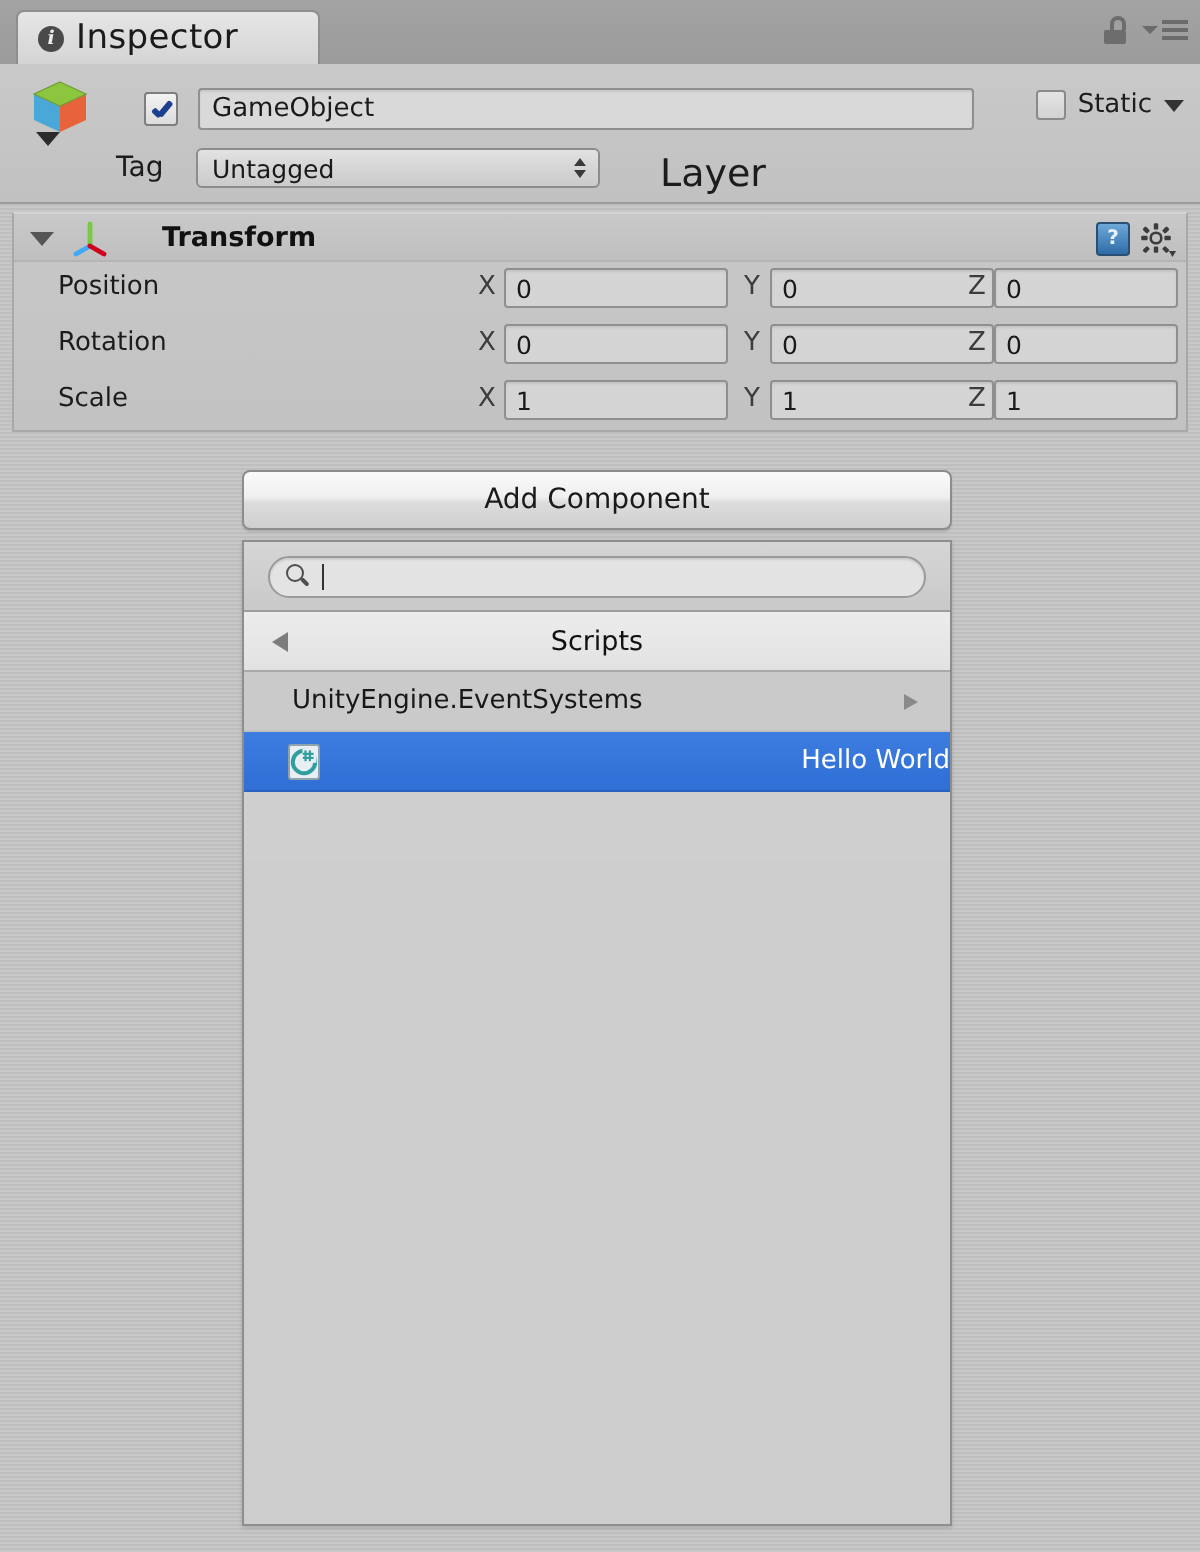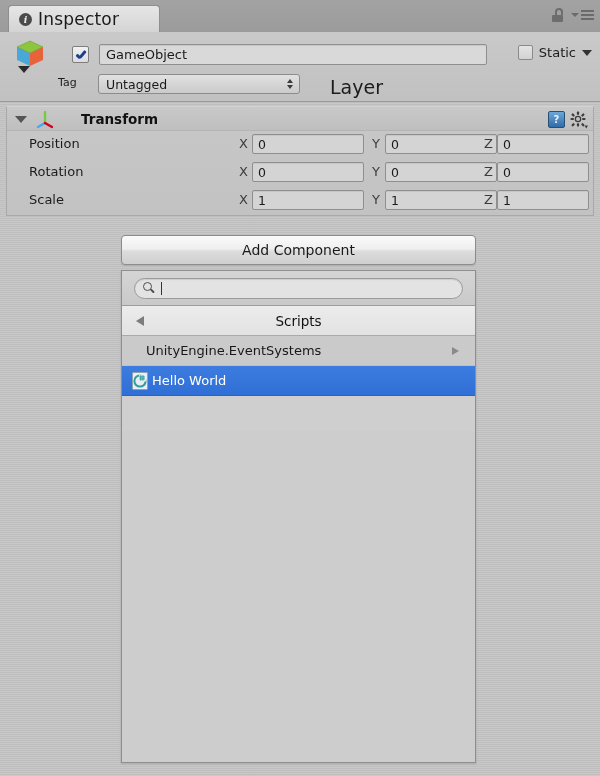--- a/index.html
+++ b/index.html
@@ -120,21 +120,21 @@
     width: 15px; height: 15px; border-radius: 2px;
     background: linear-gradient(to bottom, #e4e4e4, #d2d2d2);
     border: 1px solid #8a8a8a;
   }
   .static-label { font-size: 13px; color: #1c1c1c; }
   .static-caret {
     width: 0; height: 0; border-left: 5px solid transparent;
     border-right: 5px solid transparent; border-top: 6px solid #333;
   }
 
-  .tag-label { position: absolute; left: 58px; top: 44px; font-size: 11px; }
+  .tag-label { position: absolute; left: 58px; top: 44px; font-size: 14px; }
   .layer-label { position: absolute; left: 330px; top: 44px; font-size: 19px; }
 
   .popup-field {
     position: absolute; height: 20px;
     background: linear-gradient(to bottom, #e2e2e2 0%, #d6d6d6 48%, #cbcbcb 100%);
     border: 1px solid #8c8c8c; border-radius: 3px;
     display: flex; align-items: center;
     padding-left: 7px; font-size: 12.5px; color: #1a1a1a;
   }
   .popup-field .updown {
@@ -260,21 +260,21 @@
   .row .next-arrow {
     position: absolute; right: 16px; top: 11px;
     width: 0; height: 0; border-top: 4.5px solid transparent;
     border-bottom: 4.5px solid transparent; border-left: 7px solid #8a8a8a;
   }
 
   .row.selected {
     background: linear-gradient(to bottom, #3d7de0 0%, #2f6fd6 100%);
     color: #ffffff;
     border-bottom: 1px solid #2a62c0;
-    padding-left: 10px; gap: 4px;
+    padding-left: 22px; gap: 4px; justify-content: space-between;
   }
   .cs-icon {
     width: 16px; height: 18px; flex: none; position: relative;
   }
 
   .picker-body {
     position: absolute; left: 0; right: 0; bottom: 0; top: 160px;
     background: #cdcdcd;
   }
 </style>

